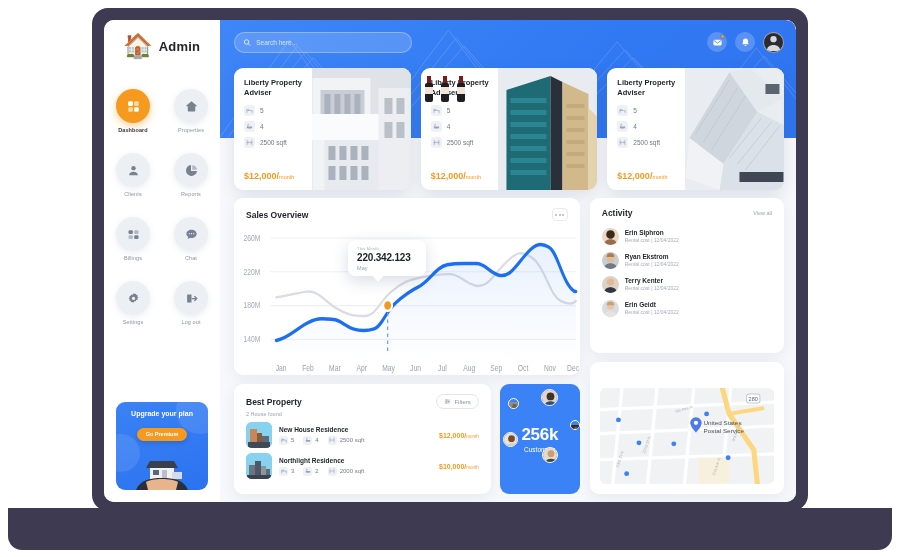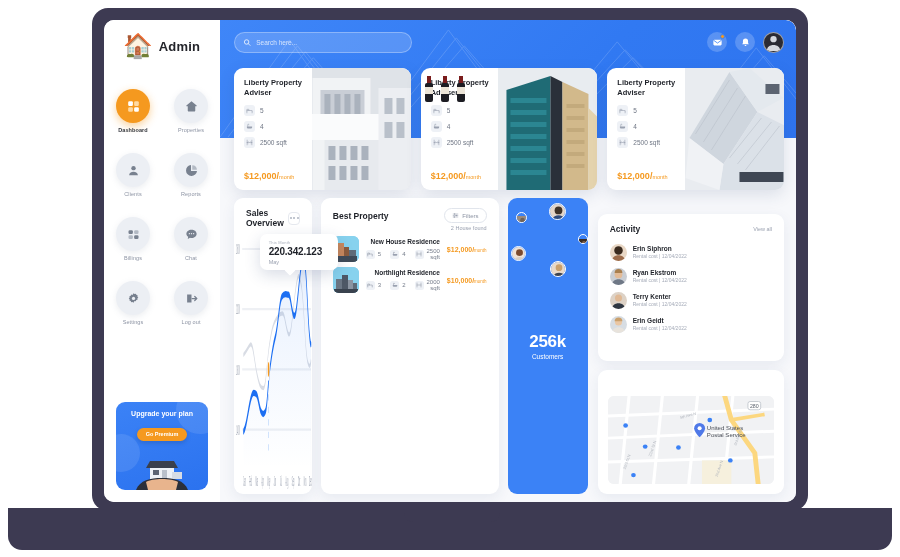--- a/index.html
+++ b/index.html
@@ -180,21 +180,21 @@
     font-size:9px; font-weight:bold; color:#f5991f; z-index:2;
   }
   .pcard-price .per { font-size:5.5px; font-weight:normal; }
   .bottles { position:absolute; left:2px; top:6px; width:54px; height:30px; z-index:3; }
 
   
   .panels {
     position:absolute; left:14px; right:12px; top:178px; bottom:8px;
     display:flex; gap:10px;
   }
-  .col-left { flex:1.78; display:flex; flex-direction:row; gap:9px; }
+  .col-left { flex:1.78; display:flex; flex-direction:column; gap:9px; }
   .col-right { flex:1; display:flex; flex-direction:column; gap:9px; }
 
   .panel {
     background:#fff; border-radius:9px;
     box-shadow:0 4px 14px rgba(40,60,110,.08);
     position:relative;
   }
   .panel-head {
     display:flex; align-items:center; justify-content:space-between;
     padding:10px 12px 0;
@@ -206,36 +206,36 @@
     display:flex; align-items:center; justify-content:center; gap:1.5px;
     cursor:pointer;
   }
   .dots-btn i { width:2px; height:2px; border-radius:50%; background:#aeb4c0; display:block; }
 
   
   .chart-panel { flex:1.62; }
   .chart-wrap { position:absolute; left:0; right:0; top:26px; bottom:0; }
   .chart-svg { width:100%; height:100%; display:block; }
   .tooltip {
-    position:absolute; left:33%; top:10px;
+    position:absolute; left:33%; top:16px;
     background:#fff; border-radius:7px; padding:6px 9px 5px;
     box-shadow:0 5px 16px rgba(40,60,110,.18);
     z-index:5; min-width:78px;
   }
   .tt-cap { font-size:4px; color:#aab0bd; margin-bottom:1px; letter-spacing:.2px;}
   .tt-val { font-size:10px; font-weight:bold; color:#1e2128; letter-spacing:-.2px; }
   .tt-mon { font-size:5.5px; color:#9aa1b0; margin-top:2px; }
   .tooltip::after {
     content:""; position:absolute; left:26px; bottom:-4px;
     width:8px; height:8px; background:#fff; transform:rotate(45deg);
     border-radius:1px;
   }
 
   
-  .best-panel { flex:1;text-align:right; }
+  .best-panel { flex:1; }
   .best-sub { font-size:5.5px; color:#9aa1b0; padding:2px 12px 0; }
   .filters-btn {
     display:flex; align-items:center; gap:3px;
     border:1px solid #e1e5ec; border-radius:10px;
     padding:3px 7px; font-size:6px; color:#8c93a3; cursor:pointer;
   }
   .prow {
     display:flex; align-items:center; gap:7px;
     padding:5px 12px 0; cursor:pointer;
   }
@@ -263,21 +263,21 @@
     cursor:pointer;
   }
   .cust-num { font-size:17px; font-weight:bold; color:#ffffff; letter-spacing:-.3px; }
   .cust-lbl { font-size:6.5px; color:#fff; margin-top:1px; }
   .cust-av {
     position:absolute; border-radius:50%; overflow:hidden;
     border:1.5px solid #fff;
   }
 
   
-  .act-panel { flex:1.18;margin-top:16px; }
+  .act-panel { flex:1.18; }
   .act-list { padding:6px 12px 0; }
   .act-row { display:flex; align-items:center; gap:6px; padding:3.5px 0; cursor:pointer; }
   .act-av { width:17px; height:17px; border-radius:50%; overflow:hidden; flex-shrink:0; }
   .act-name { font-size:6.5px; font-weight:bold; color:#1e2128; }
   .act-meta { font-size:5px; color:#a6acb9; margin-top:1.5px; }
 
   
   .loc-panel { flex:1; }
   .map {
     position:absolute; left:10px; right:10px; top:26px; bottom:10px;

